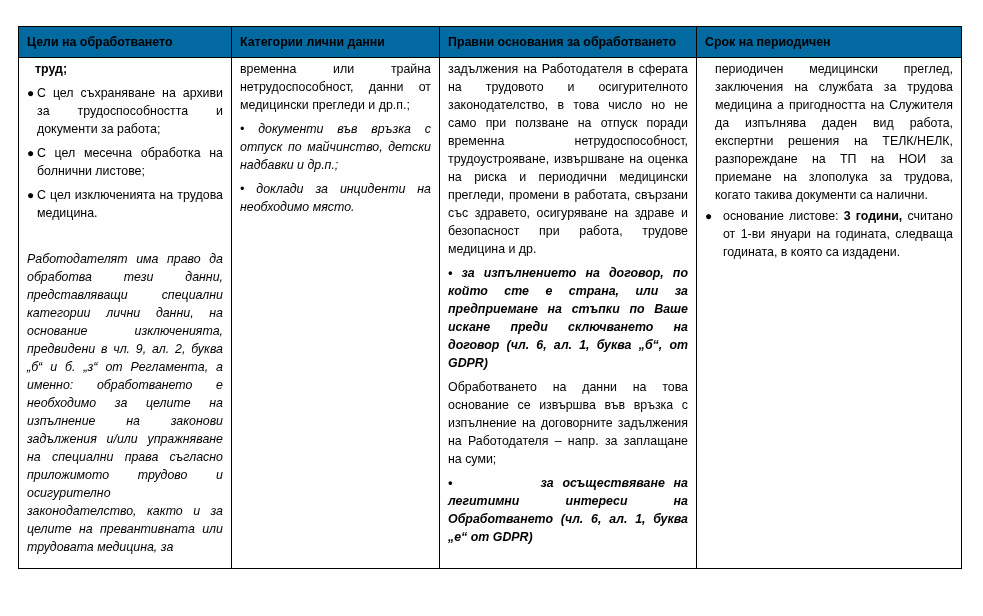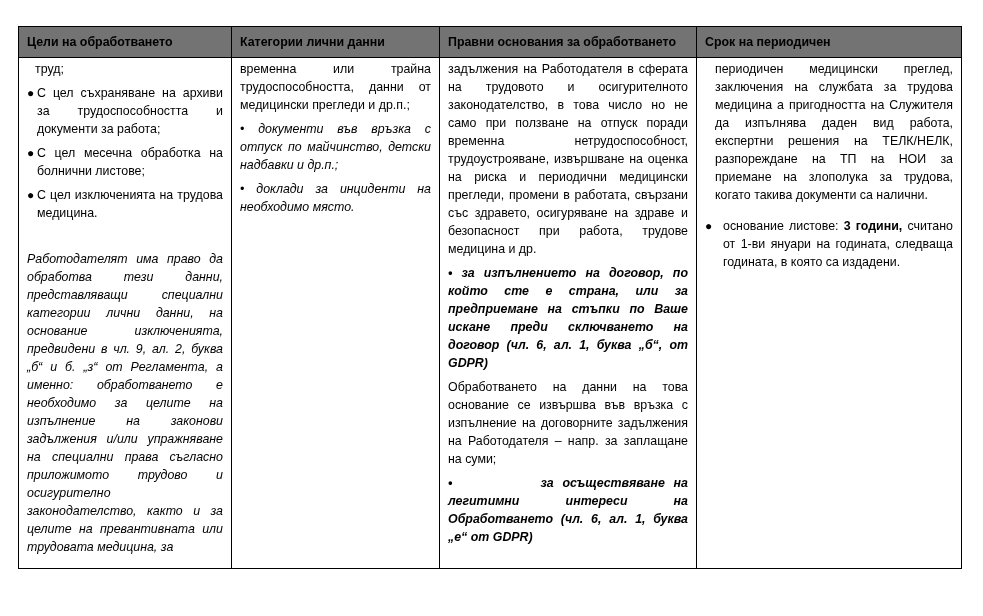--- a/index.html
+++ b/index.html
@@ -22,21 +22,21 @@
       width: 943px;
       border-collapse: collapse;
       table-layout: fixed;
     }
     .doc-table th,
     .doc-table td {
       border: 1.4px solid #000000;
       vertical-align: top;
     }
     .doc-table th {
-      background: #737373;
+      background: #0369a1;
       height: 30px;
       text-align: left;
       font-weight: bold;
       font-size: 12.4px;
       padding: 0 8px;
       vertical-align: middle;
       white-space: nowrap;
     }
     .doc-table td {
       padding: 2px 8px 0 8px;
@@ -47,21 +47,21 @@
     .col1 { width: 213px; }
     .col2 { width: 208px; }
     .col3 { width: 257px; }
     .col4 { width: 265px; }
 
     .p {
       margin: 0 0 6px 0;
       text-align: justify;
       text-align-last: left;
     }
-    .p.indent { padding-left: 8px; }
+    .p.indent { padding-left: 8px; font-weight: bold; }
     .ital { font-style: italic; }
     .boldital { font-style: italic; font-weight: bold; }
     .bullet-row {
       display: flex;
       margin: 0 0 6px 0;
     }
     .bullet-row .dot {
       flex: 0 0 auto;
       width: 10px;
       font-size: 12px;
@@ -72,21 +72,21 @@
       text-align-last: left;
     }
     .bullet-inline {
       margin: 0 0 6px 0;
       text-align: justify;
       text-align-last: left;
       font-style: italic;
     }
     .spacer { height: 22px; }
     .col4-list .bullet-row .dot { width: 18px; }
-    .col4-first { padding-left: 10px; margin: 0 0 13px 0; text-align: justify; text-align-last: left; }
+    .col4-first { padding-left: 10px; margin: 0 0 3px 0; text-align: justify; text-align-last: left; }
     b.strong { font-weight: bold; }
   </style>
 </head>
 <body>
 
 <table class="doc-table">
   <colgroup>
     <col class="col1">
       <col class="col2">
       <col class="col3">
@@ -115,21 +115,21 @@
         </div>
         <div class="bullet-row">
           <span class="dot">●</span>
           <span class="txt">С цел изключенията на трудова медицина.</span>
         </div>
         <div class="spacer"></div>
         <p class="p ital">Работодателят има право да обработва тези данни, представляващи специални категории лични данни, на основание изключенията, предвидени в чл. 9, ал. 2, буква „б“ и б. „з“ от Регламента, а именно: обработването е необходимо за целите на изпълнение на законови задължения и/или упражняване на специални права съгласно приложимото трудово и осигурително законодателство, както и за целите на превантивната или трудовата медицина, за</p>
       </td>
 
       <td>
-        <p class="p">временна или трайна трудоспособността, данни от медицински прегледи и др.п.;</p>
+        <p class="p">временна или трайна нетрудоспособност, данни от медицински прегледи и др.п.;</p>
         <p class="bullet-inline">
           <span>•</span>
           <span> </span>
           <span>документи във връзка с отпуск по майчинство, детски надбавки и др.п.;</span>
         </p>
         <p class="bullet-inline">
           <span>•</span>
           <span> </span>
           <span>доклади за инциденти на необходимо място.</span>
         </p>

